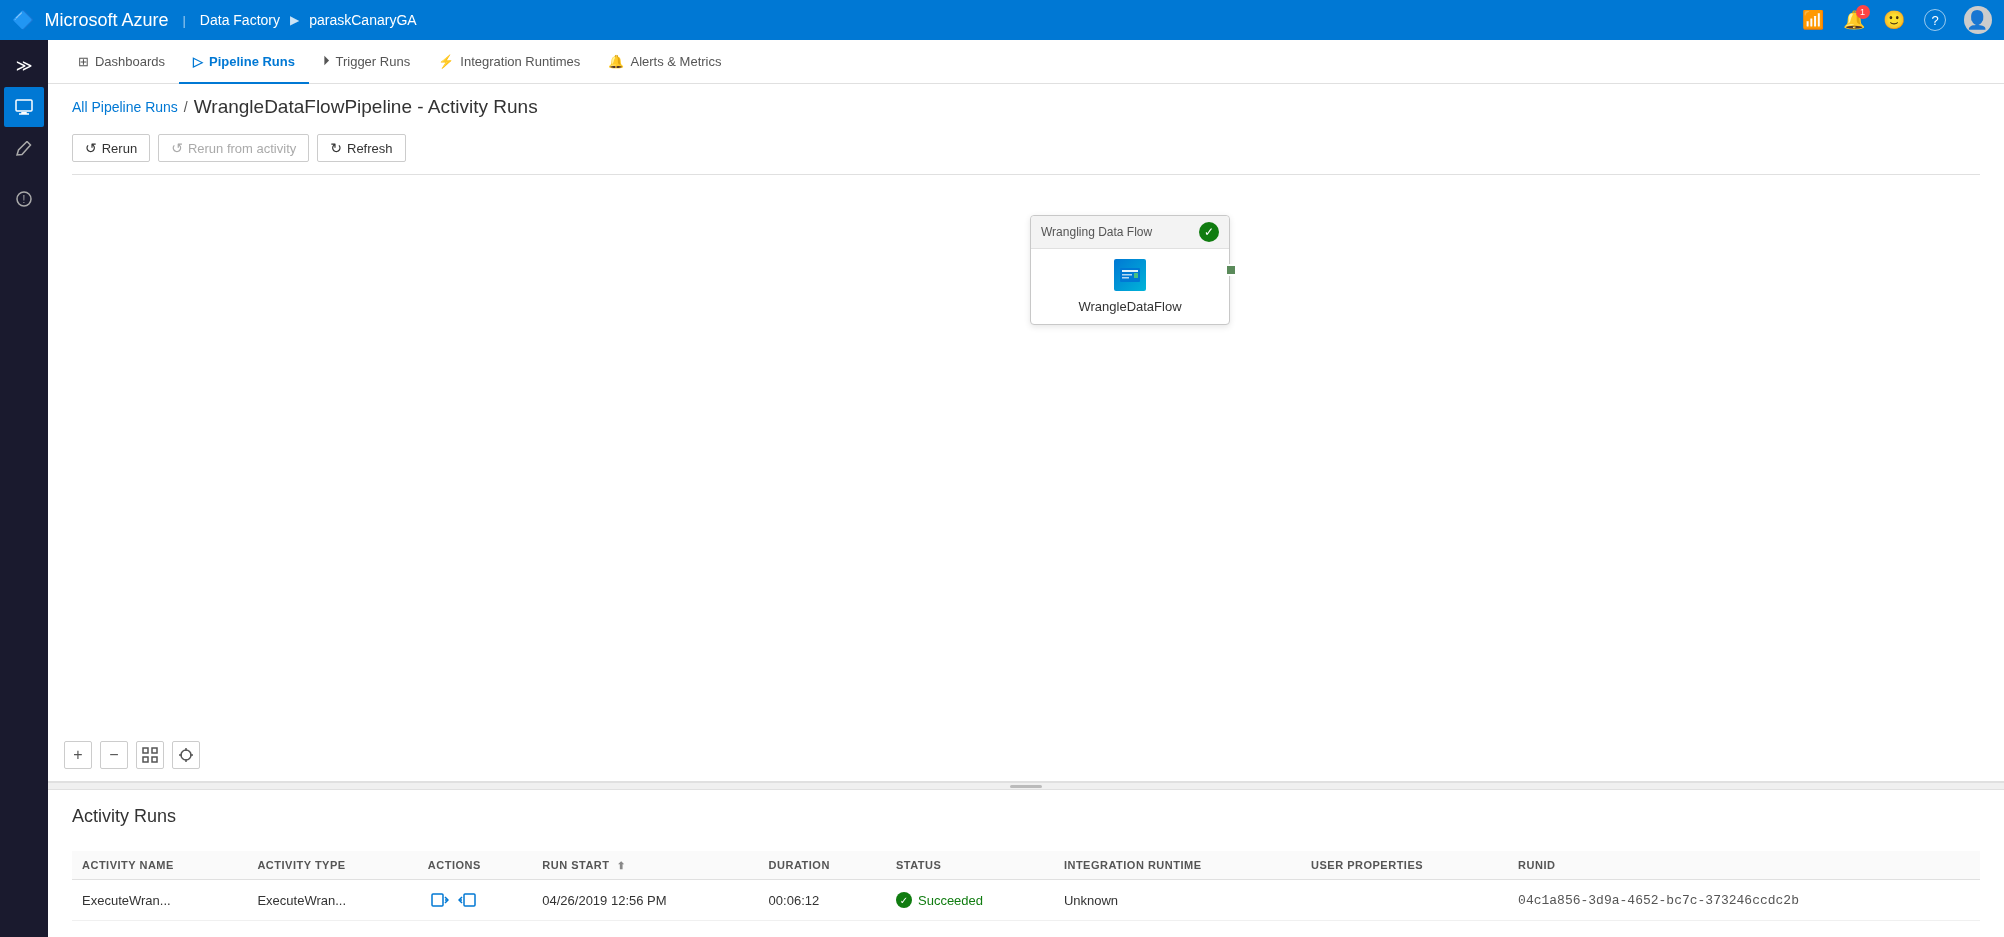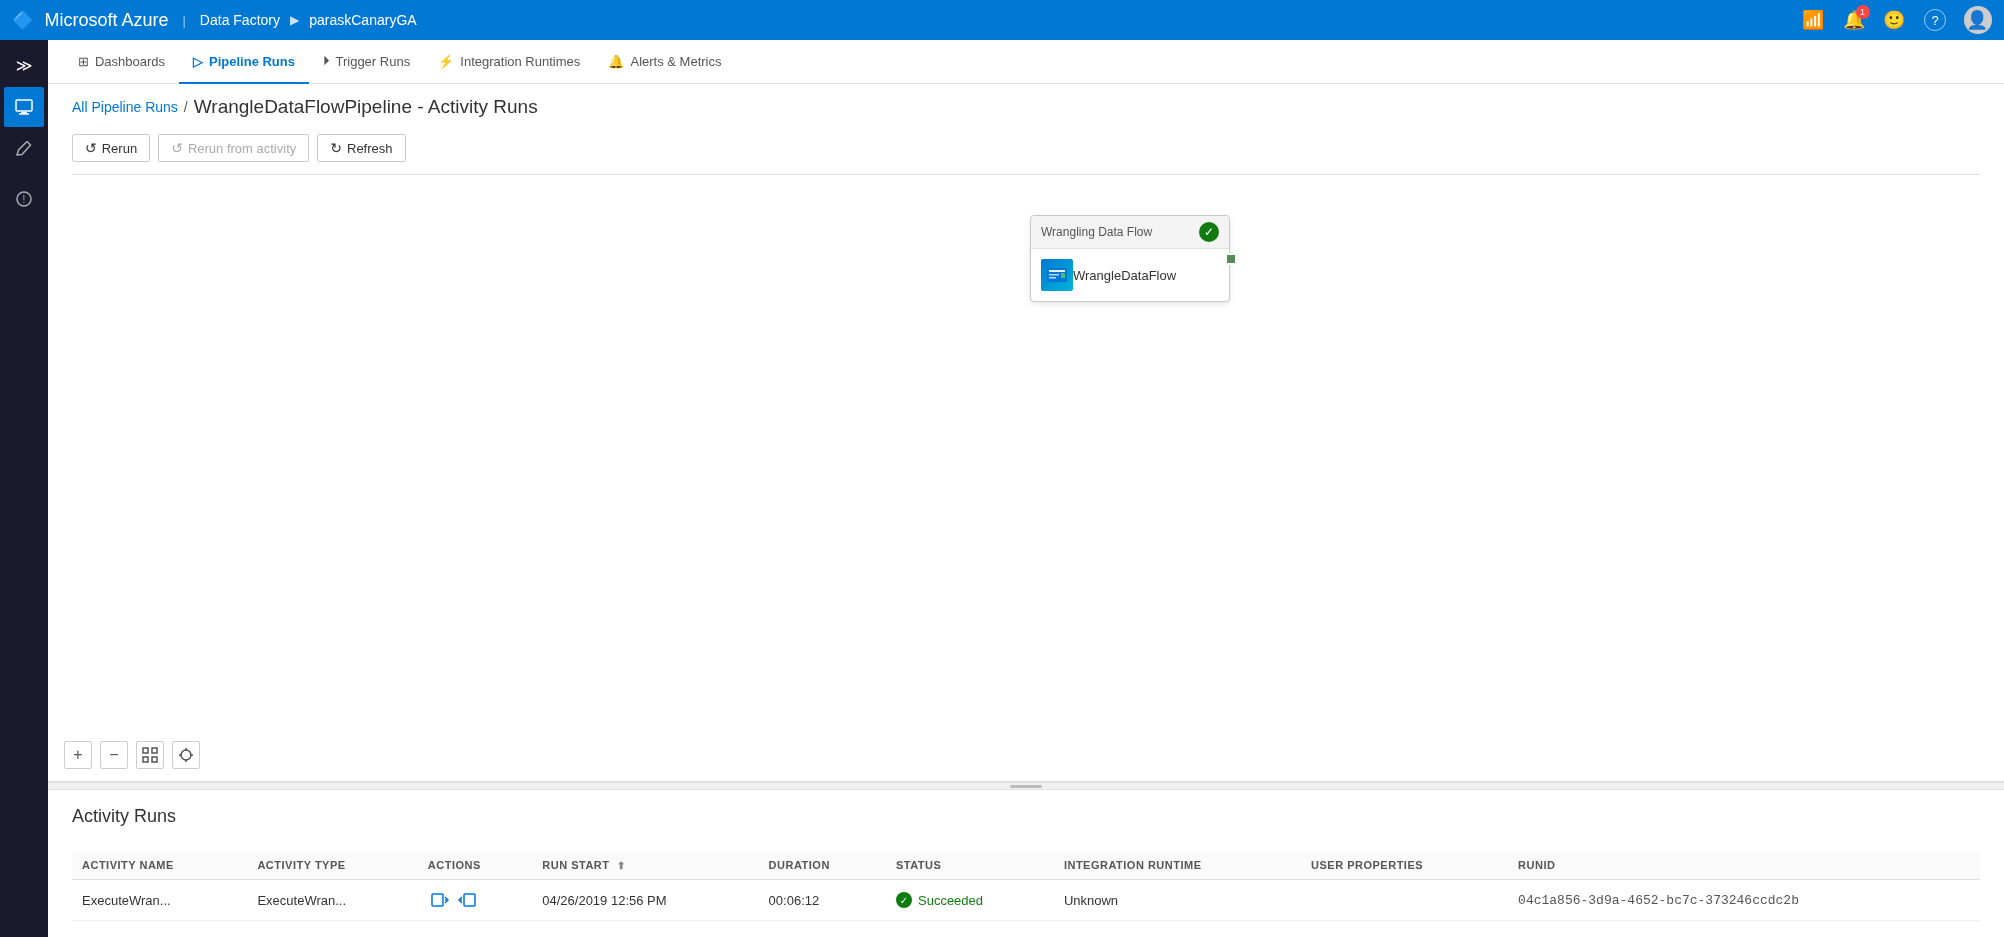--- a/index.html
+++ b/index.html
@@ -123,20 +123,22 @@
       width: 20px; height: 20px;
       background: #107c10;
       border-radius: 50%;
       display: flex; align-items: center; justify-content: center;
       color: #fff; font-size: 12px;
     }
     .node-body {
       padding: 10px;
       display: flex;
       align-items: center;
+      gap: 8px;
+      flex-direction: column;
     }
     .node-icon {
       width: 32px; height: 32px;
       background: linear-gradient(135deg, #0078d4, #00b4d8);
       border-radius: 2px;
       display: flex; align-items: center; justify-content: center;
       font-size: 16px;
     }
     .node-name { font-size: 13px; color: #333; font-weight: 500; }
     .node-connector-right {

